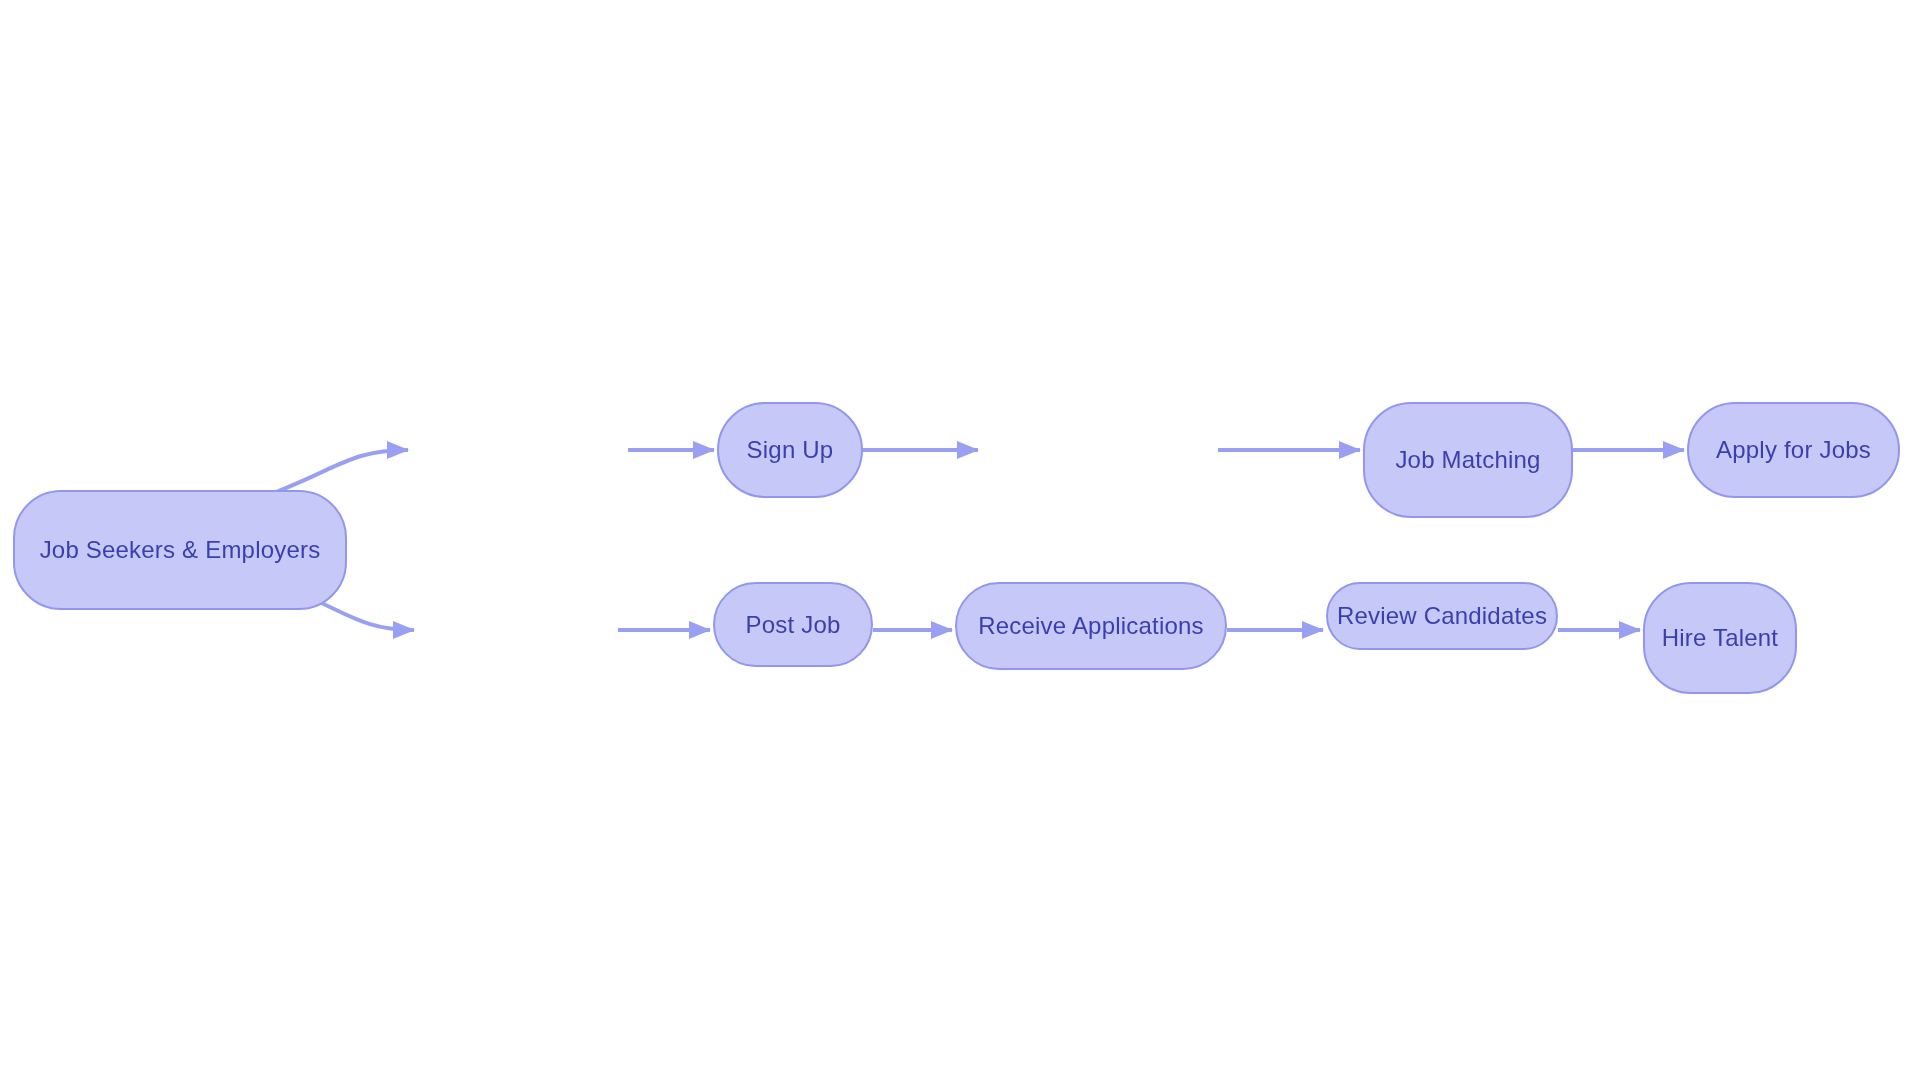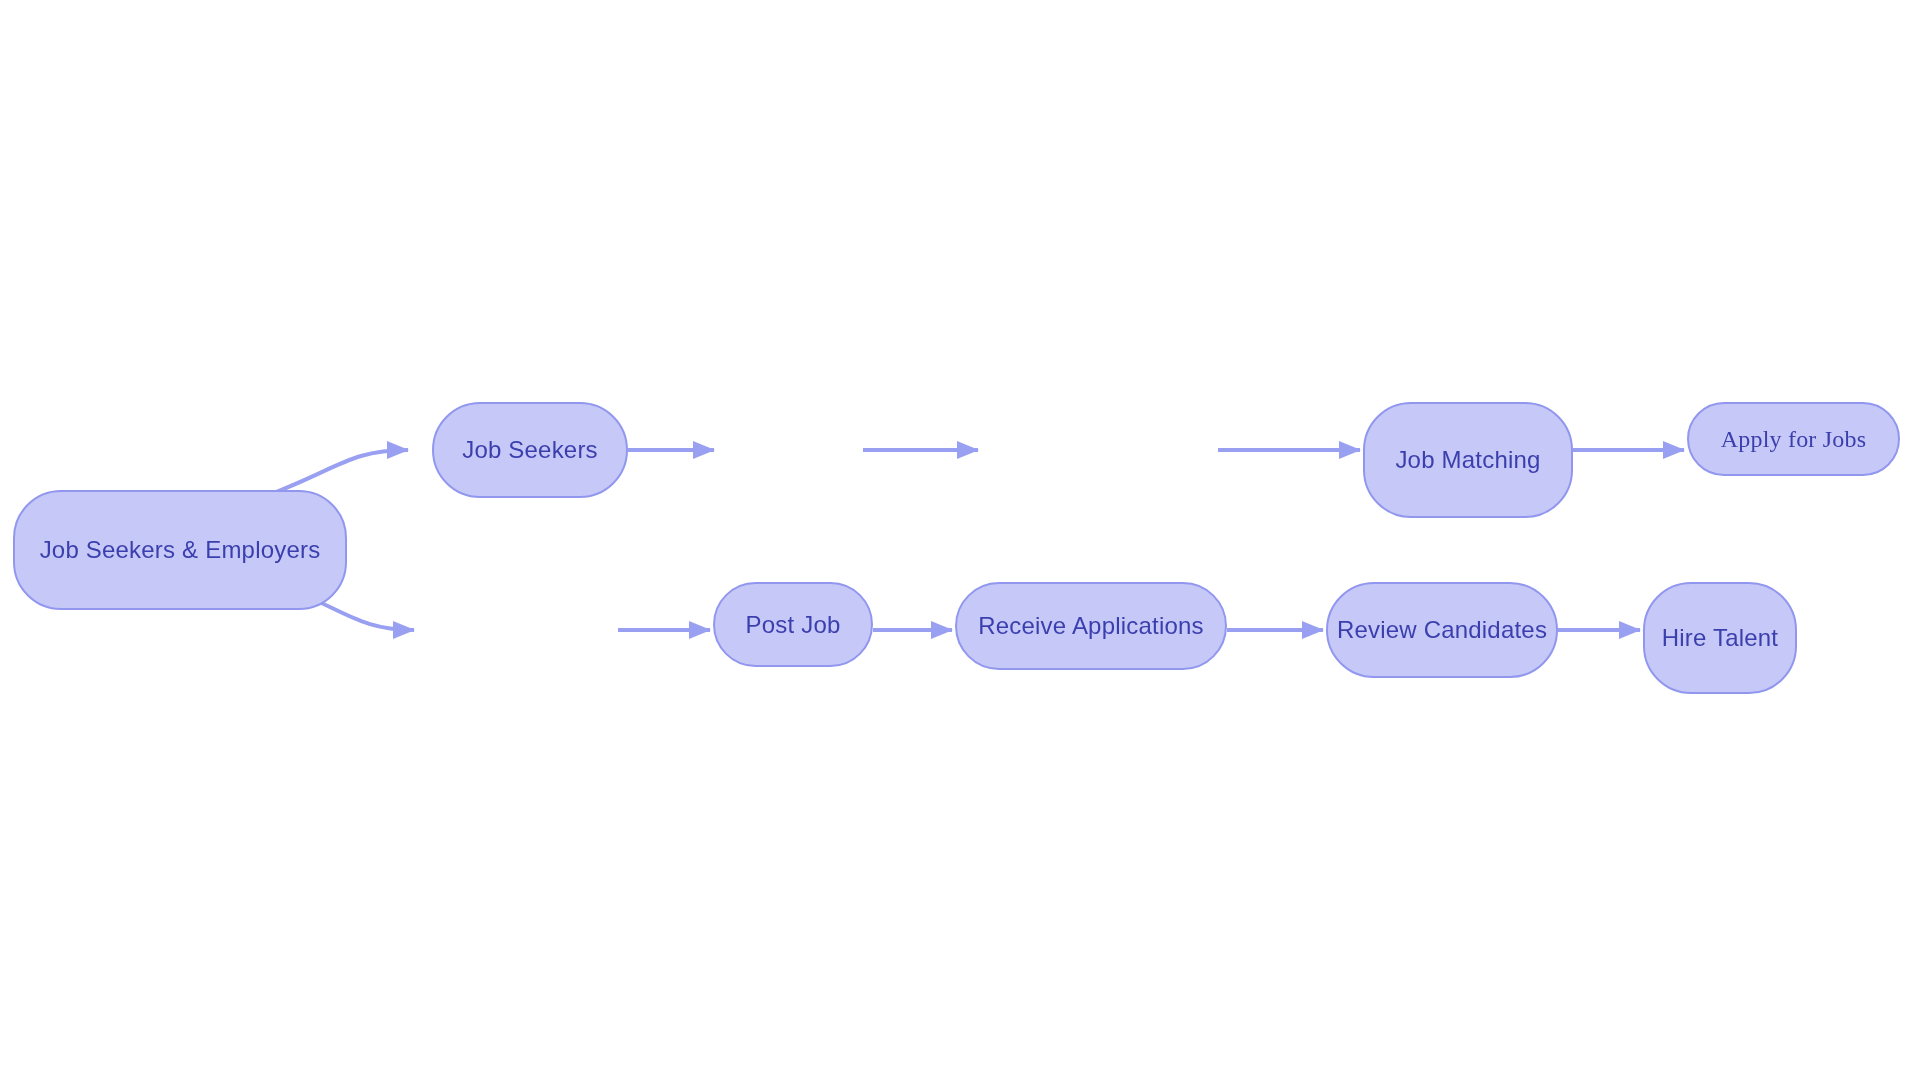--- a/index.html
+++ b/index.html
@@ -47,25 +47,25 @@
     justify-content: center;
     text-align: center;
     white-space: nowrap;
   }
   
   .n-root                 { left: 13px;   top: 490px; width: 334px; height: 120px; }
   .n-job-seekers          { left: 432px;  top: 402px; width: 196px; height: 96px; }
   .n-sign-up              { left: 717px;  top: 402px; width: 146px; height: 96px; }
   .n-profile-creation     { left: 981px;  top: 402px; width: 237px; height: 96px; }
   .n-job-matching         { left: 1363px; top: 402px; width: 210px; height: 116px; }
-  .n-apply-for-jobs       { left: 1687px; top: 402px; width: 213px; height: 74px; font-family: Liberation Serif, serif; }
+  .n-apply-for-jobs       { left: 1687px; top: 402px; width: 213px; height: 96px; }
   .n-employers            { left: 440px;  top: 582px; width: 178px; height: 96px; }
   .n-post-job             { left: 713px;  top: 582px; width: 160px; height: 85px; }
   .n-receive-applications { left: 955px;  top: 582px; width: 272px; height: 88px; }
-  .n-review-candidates    { left: 1326px; top: 582px; width: 232px; height: 96px; }
+  .n-review-candidates    { left: 1326px; top: 582px; width: 232px; height: 68px; }
   .n-hire-talent          { left: 1643px; top: 582px; width: 154px; height: 112px; justify-content: center; }
 </style>
 </head>
 <body>
 
 <div class="canvas">
 
   <svg class="edges-layer" width="1920" height="1083" viewBox="0 0 1920 1083">
     <defs>
       <marker id="arrowhead" markerUnits="userSpaceOnUse" markerWidth="24" markerHeight="20" refX="21" refY="9" orient="auto">
@@ -84,22 +84,22 @@
     <path d="M618,630 L710,630" marker-end="url(#arrowhead)"></path>
     <path d="M873,630 L952,630" marker-end="url(#arrowhead)"></path>
     <path d="M1227,630 L1323,630" marker-end="url(#arrowhead)"></path>
     <path d="M1558,630 L1640,630" marker-end="url(#arrowhead)"></path>
   </svg>
 
   <div class="node n-root">
     <span>Job Seekers &amp; Employers</span>
   </div>
 
-  <div class="node n-job-seekers">
-    <span>Job Seekers</span>
+  <div class="node n-sign-up">
+    <span>Sign Up</span>
   </div>
   <div class="node n-job-matching">
     <span>Job Matching</span>
   </div>
   <div class="node n-apply-for-jobs">
     <span>Apply for Jobs</span>
   </div>
 
   <div class="node n-post-job">
     <span>Post Job</span>

